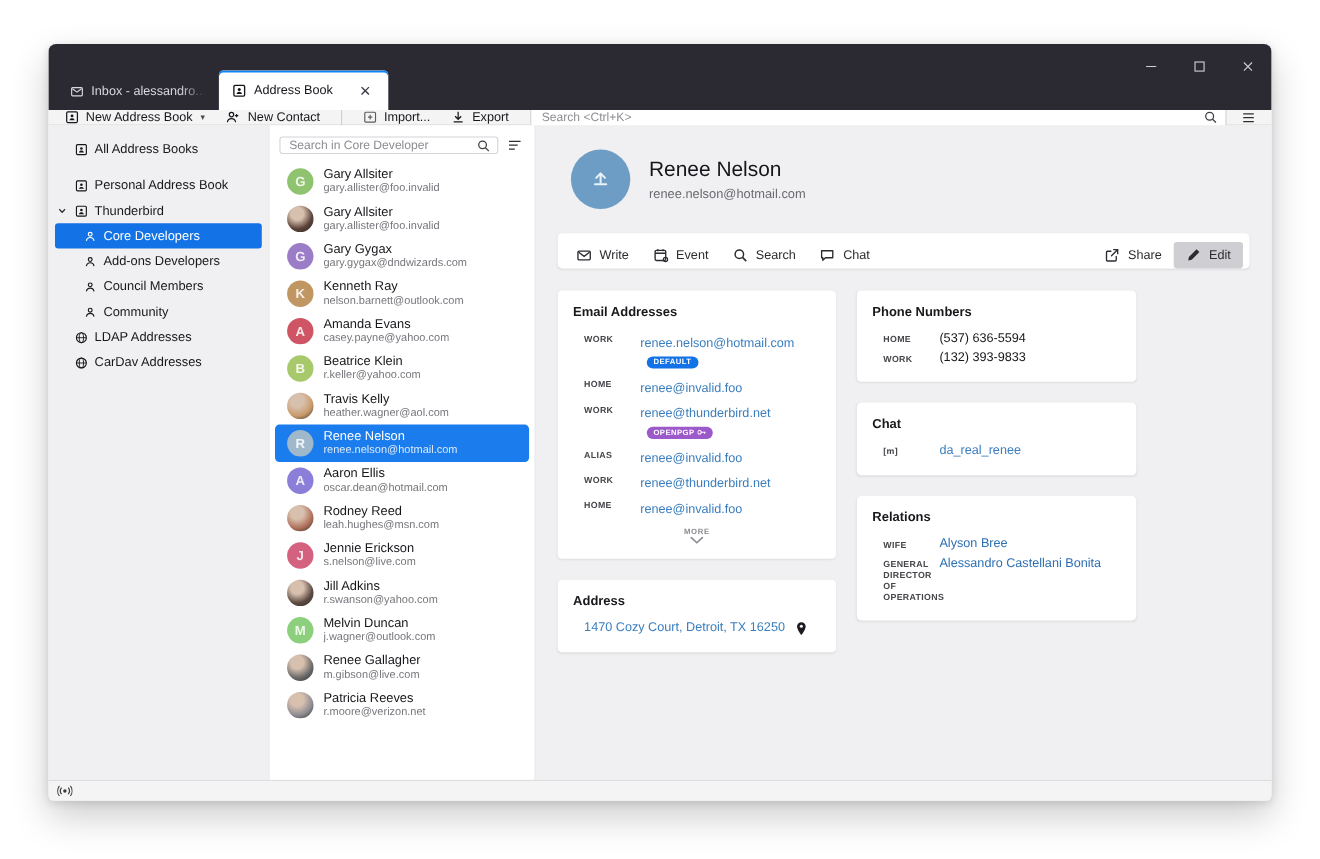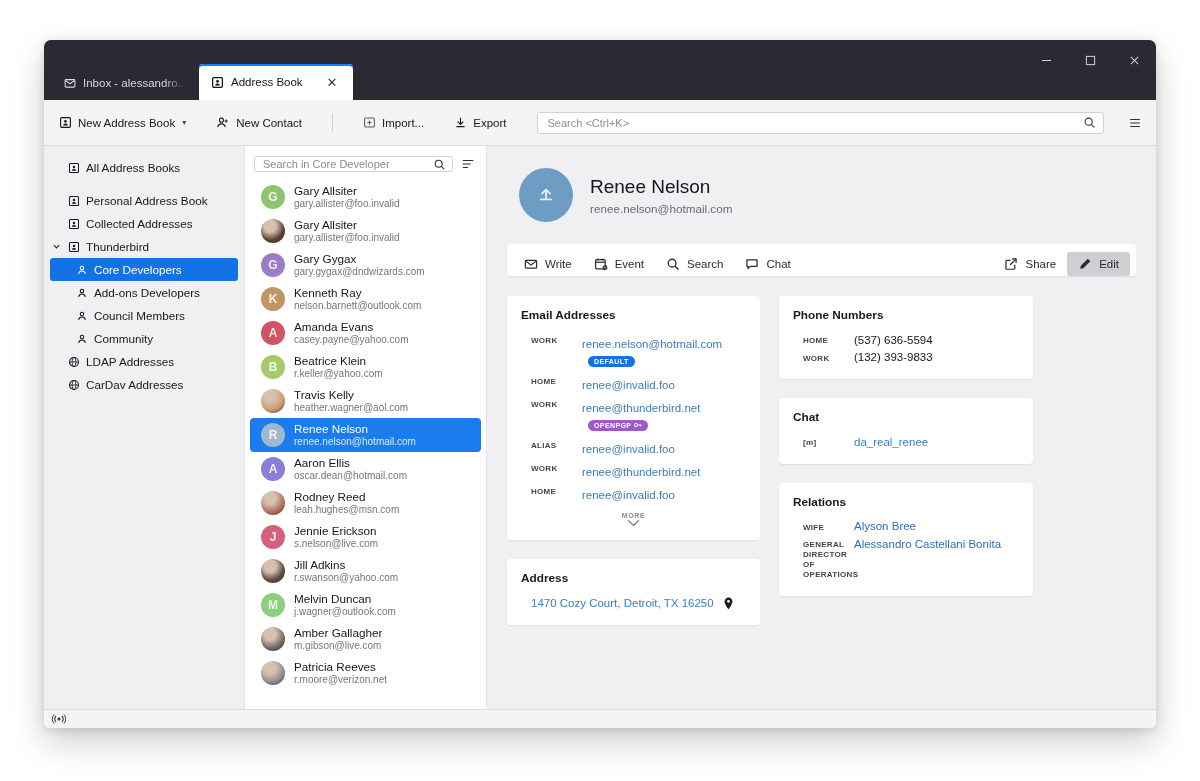--- a/index.html
+++ b/index.html
@@ -75,25 +75,25 @@
     height: 40px; display: flex; align-items: center;
   }
   .wc {
     width: 44px; height: 40px;
     display: flex; align-items: center; justify-content: center;
     color: #cfcfd4;
   }
 
   
   .toolbar {
-    height: 46px;
+    height: 14px;
     background: #f4f4f5;
     border-bottom: 1px solid #dedee0;
     display: flex; align-items: center;
-    gap: 16px;
+    gap: 5px;
     padding: 0 6px 0 8px;
     flex: 0 0 auto;
     font-size: 11.5px;
     color: #17171b;
   }
   .tbtn {
     display: flex; align-items: center; gap: 6px;
     padding: 3px 7px;
     border-radius: 3px;
     white-space: nowrap;
@@ -439,31 +439,20 @@
         <span class="sb-icon">
           <svg width="12" height="12" viewBox="0 0 16 16">
               <rect x="2" y="2" width="12" height="12" rx="1.3" fill="none" stroke="#17171b" stroke-width="1.4"></rect>
               <circle cx="8" cy="6.6" r="1.6" fill="#17171b"></circle>
               <path d="M5 11.6c.5-1.7 1.6-2.4 3-2.4s2.5.7 3 2.4z" fill="#17171b"></path>
             </svg>
         </span>
         <span>Personal Address Book</span>
       </div>
 
-      <div class="sb-item">
-        <span class="twisty"></span>
-        <span class="sb-icon">
-          <svg width="12" height="12" viewBox="0 0 16 16">
-              <rect x="2" y="2" width="12" height="12" rx="1.3" fill="none" stroke="#17171b" stroke-width="1.4"></rect>
-              <circle cx="8" cy="6.6" r="1.6" fill="#17171b"></circle>
-              <path d="M5 11.6c.5-1.7 1.6-2.4 3-2.4s2.5.7 3 2.4z" fill="#17171b"></path>
-            </svg>
-        </span>
-        <span>Collected Addresses</span>
-      </div>
 
       <div class="sb-item">
         <span class="twisty">
           <svg width="9" height="9" viewBox="0 0 12 12">
               <path d="M2.5 4.3L6 8l3.5-3.7" fill="none" stroke="#2c2c31" stroke-width="1.5"></path>
             </svg>
         </span>
         <span class="sb-icon">
           <svg width="12" height="12" viewBox="0 0 16 16">
               <rect x="2" y="2" width="12" height="12" rx="1.3" fill="none" stroke="#17171b" stroke-width="1.4"></rect>
@@ -645,21 +634,21 @@
           <div class="contact">
             <div class="avatar" style="background: rgb(140, 207, 125);">M</div>
             <div class="cinfo">
               <div class="cname">Melvin Duncan</div>
               <div class="cmail">j.wagner@outlook.com</div>
             </div>
           </div>
           <div class="contact">
             <div class="avatar photo" style="background: radial-gradient(circle at 38% 30%, rgb(216, 192, 174) 0px, rgb(216, 192, 174) 26%, rgb(107, 107, 107) 62%, rgb(47, 42, 40) 100%);"></div>
             <div class="cinfo">
-              <div class="cname">Amber Gallagher</div>
+              <div class="cname">Renee Gallagher</div>
               <div class="cmail">m.gibson@live.com</div>
             </div>
           </div>
           <div class="contact">
             <div class="avatar photo" style="background: radial-gradient(circle at 38% 30%, rgb(216, 192, 174) 0px, rgb(216, 192, 174) 26%, rgb(141, 141, 147) 62%, rgb(47, 42, 40) 100%);"></div>
             <div class="cinfo">
               <div class="cname">Patricia Reeves</div>
               <div class="cmail">r.moore@verizon.net</div>
             </div>
           </div>

